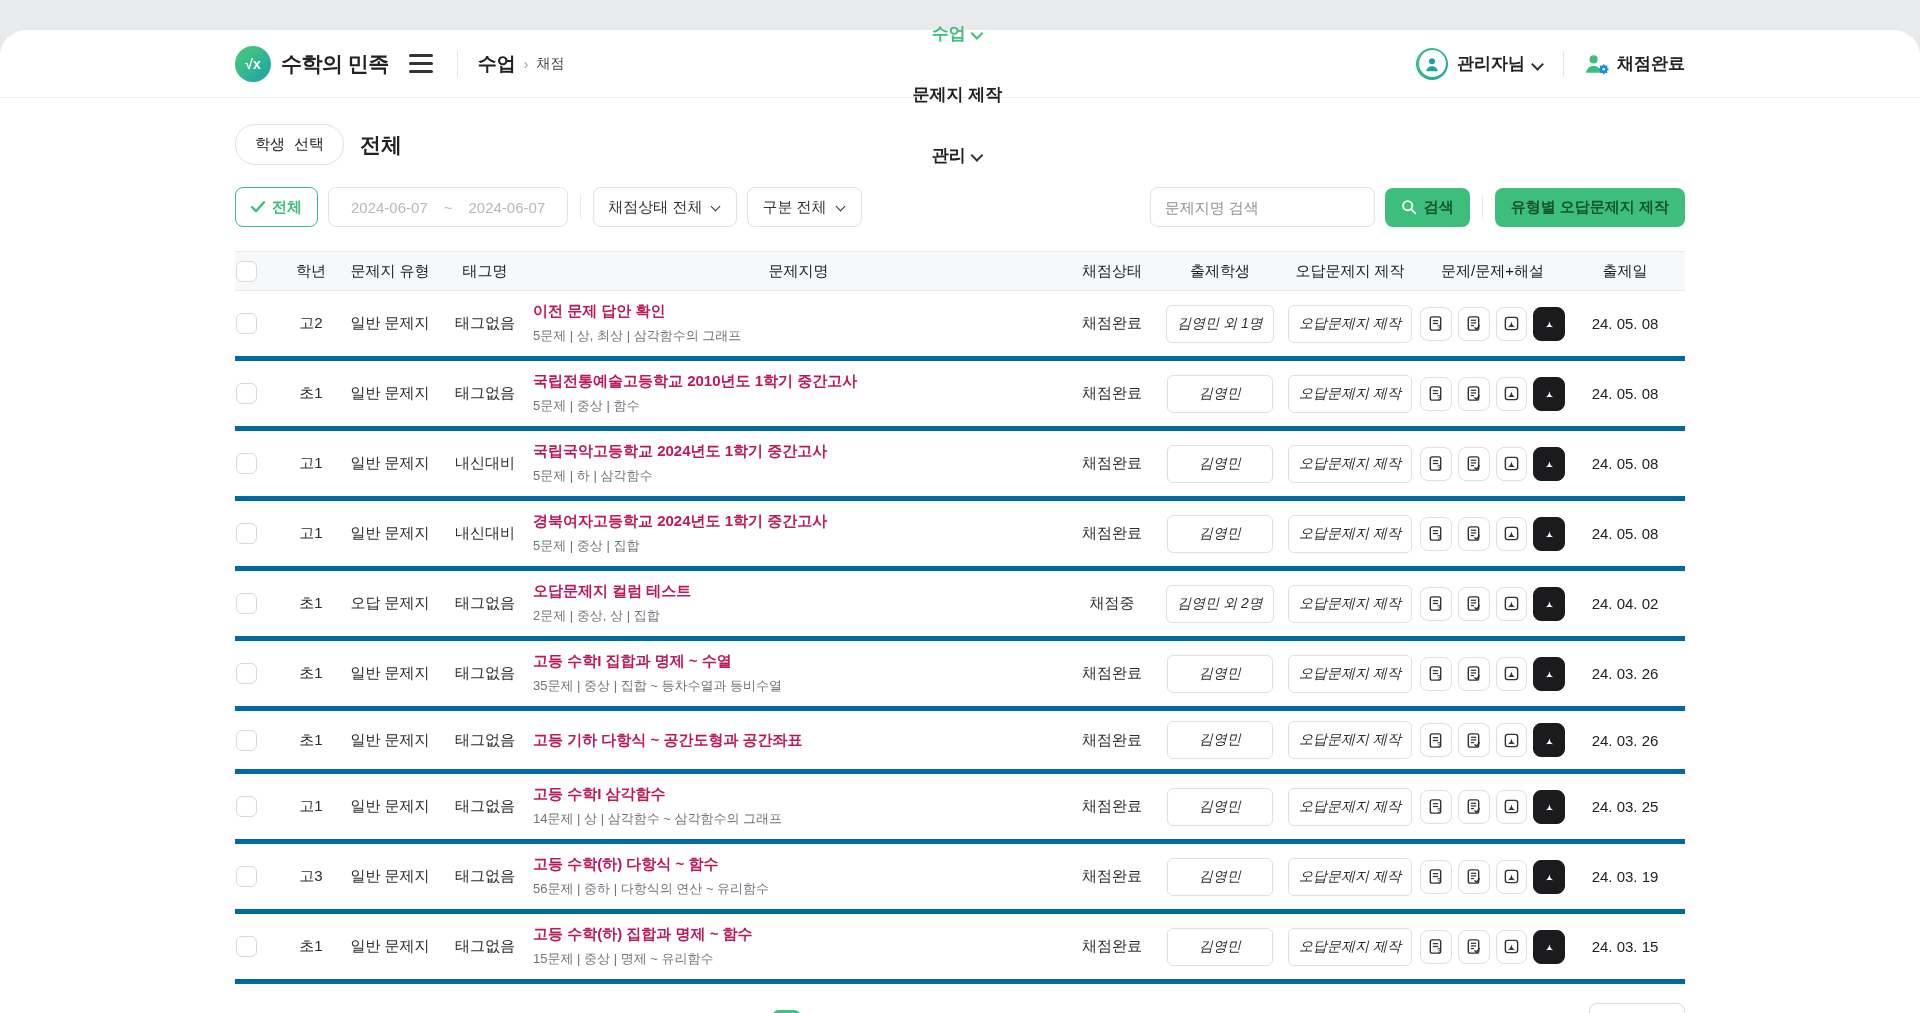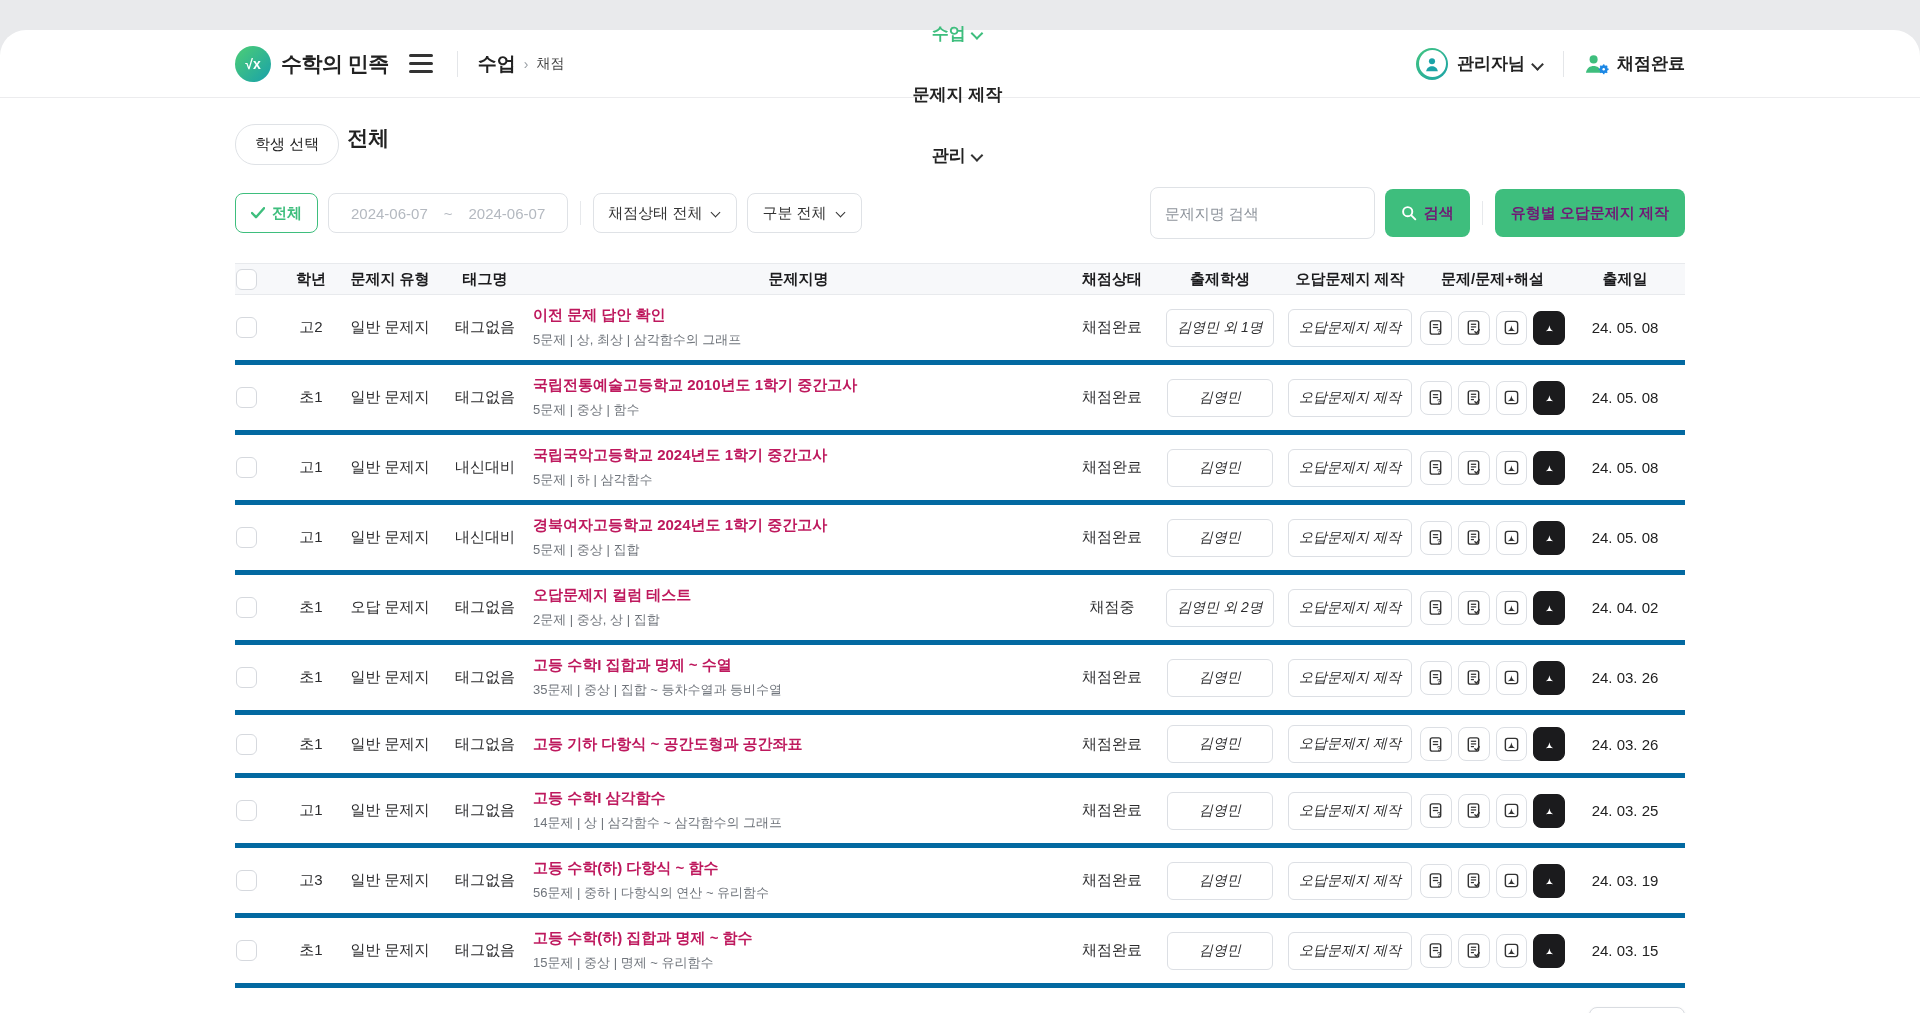--- a/index.html
+++ b/index.html
@@ -56,21 +56,21 @@
     background:linear-gradient(135deg,#43c57f,#1ba3a8);
     display:flex; align-items:center; justify-content:center;
   }
   .avatar-inner { width:27px; height:27px; border-radius:50%; background:#fff; display:flex; align-items:center; justify-content:center; overflow:hidden; }
   .user-name { font-size:17px; font-weight:700; margin:0 8px 0 9px; }
   .mypage { display:flex; align-items:center; gap:8px; cursor:pointer; }
   .mypage-label { font-size:17px; font-weight:700; }
 
   
   .page-body { padding-top:26px; }
-  .student-row { display:flex; gap:8px; }
+  .student-row { display:flex; align-items:center; gap:16px;font-family:Liberation Mono, monospace; }
   .pill-btn {
     border:1px solid #dfe2e6; background:#fff; border-radius:20px;
     padding:10px 19px; font-size:15px; color:#222; cursor:pointer;
     font-family:inherit;
   }
   .student-value { font-size:21px; font-weight:800; }
 
   .filter-row { margin-top:22px; display:flex; align-items:center; }
   .all-btn {
     display:flex; align-items:center; gap:7px;
@@ -87,41 +87,41 @@
   .fdiv { width:1px; height:24px; background:#e7e9ec; margin:0 12px; }
   .dropdown {
     border:1px solid #dfe2e6; border-radius:8px; height:40px; padding:0 14px;
     display:flex; align-items:center; gap:10px; background:#fff;
     font-size:15px; color:#333; cursor:pointer; font-family:inherit;
   }
   .dropdown + .dropdown { margin-left:10px; }
   .dropdown .chev::before { width:6px; height:6px; border-width:1.6px; }
   .spacer { flex:1; }
   .search-input {
-    width:225px; height:52px; border:1px solid #dfe2e6; border-radius:8px;
+    width:225px; height:40px; border:1px solid #dfe2e6; border-radius:8px;
     padding:0 14px; font-size:15px; font-family:inherit; color:#333; outline:none;
   }
   .search-input::placeholder { color:#8d939b; }
   .btn-green {
-    background:#3ebe7d; color:#701a75; border:none; border-radius:8px;
-    height:48px; padding:0 16px; font-size:15px; font-weight:700;
+    background:#3ebe7d; color:#14532d; border:none; border-radius:8px;
+    height:39px; padding:0 16px; font-size:15px; font-weight:700;
     display:flex; align-items:center; gap:7px; cursor:pointer; font-family:inherit;
   }
   .search-btn { margin-left:10px; }
 
   
   .grading-table { margin-top:24px; }
   .tgrid {
     display:grid;
     grid-template-columns:44px 64px 94px 96px 531px 96px 120px 140px 145px 120px;
     align-items:center;
   }
   .thead {
     background:#f7f8fa; border-top:1px solid #e8eaed; border-bottom:1px solid #e8eaed;
-    height:32px; font-size:15px; font-weight:700; color:#1c1c1e;
+    height:40px; font-size:15px; font-weight:400; color:#1c1c1e;
   }
   .thead > div { text-align:center; }
   .trow { border-bottom:5px solid #0369a1; min-height:63px; font-size:15px; color:#2c2c2e; }
   .trow > div { text-align:center; }
   .cell-check { display:flex; justify-content:flex-start; }
   .checkbox {
     width:21px; height:21px; border:1.5px solid #d6d9de; border-radius:6px;
     background:#fff; cursor:pointer; display:inline-block;
   }
   .cell-title { text-align:left !important; padding:11px 10px 11px 0; }

